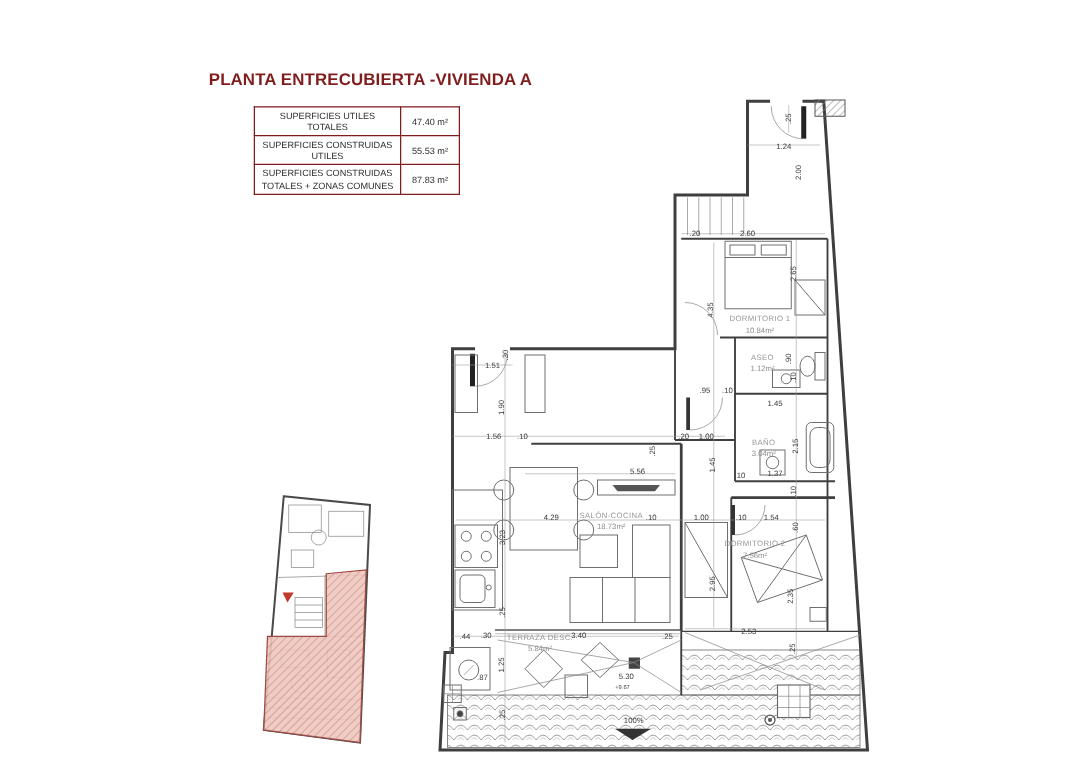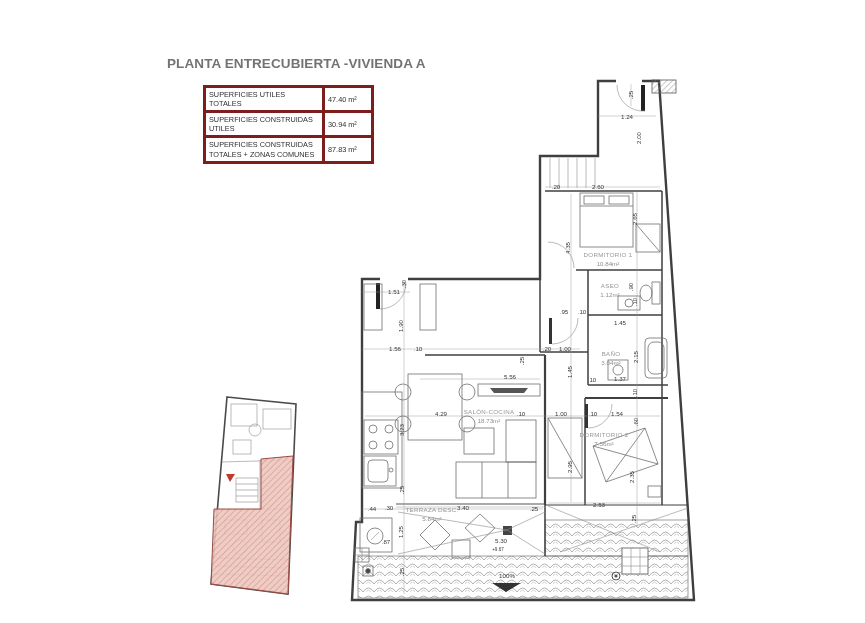--- a/index.html
+++ b/index.html
@@ -1,24 +1,24 @@
 <!DOCTYPE html>
 <html><head>
 <meta charset="utf-8">
 <style>
   html,body{margin:0;padding:0;background:#fff;}
   body{width:865px;height:623px;position:relative;overflow:hidden;
        font-family:"Liberation Sans", sans-serif;}
   .sheet{position:absolute;inset:0;background:#ffffff;}
   .title{position:absolute;left:167px;top:56px;font-size:13.5px;font-weight:bold;
-         color:#737373;letter-spacing:.1px;white-space:nowrap;}
+         color:#7f1d1d;letter-spacing:.1px;white-space:nowrap;}
   table.sumtable{position:absolute;left:203px;top:85px;border-collapse:collapse;
                  background:#fff;}
-  table.sumtable td{border:3px solid #7f1d1d;font-size:7.3px;color:#2e2e2e;
-                    vertical-align:middle;padding:2px 3px;line-height:1.25;}
+  table.sumtable td{border:1px solid #7f1d1d;font-size:7.3px;color:#2e2e2e;
+                    text-align:center;vertical-align:middle;padding:2px 3px;line-height:1.25;}
   td.lbl{width:110px;height:14px;}
   td.val{width:40px;}
   svg{position:absolute;}
   #plan-svg{left:340px;top:70px;}
   #key-svg{left:195px;top:388px;}
   .walls{stroke:#3f3f3f;fill:none;}
   .thin{stroke:#8c8c8c;fill:none;stroke-width:.6;}
   .furn{stroke:#6f6f6f;fill:none;stroke-width:.8;}
   .dimline{stroke:#9a9a9a;stroke-width:.45;fill:none;}
   text.dim{font-size:6.2px;fill:#3a3a3a;text-anchor:middle;}
@@ -34,21 +34,21 @@
   <div class="title">PLANTA ENTRECUBIERTA -VIVIENDA A</div>
 
   <table class="sumtable">
     <tbody>
         <tr>
       <td class="lbl">SUPERFICIES UTILES TOTALES</td>
       <td class="val">47.40 m²</td>
     </tr>
     <tr>
       <td class="lbl">SUPERFICIES CONSTRUIDAS UTILES</td>
-      <td class="val">30.94 m²</td>
+      <td class="val">55.53 m²</td>
     </tr>
     <tr>
       <td class="lbl">SUPERFICIES CONSTRUIDAS TOTALES + ZONAS COMUNES</td>
       <td class="val">87.83 m²</td>
     </tr>
   </tbody>
     </table>
 
   <svg id="plan-svg" width="368" height="548" viewBox="340 70 368 548">
     <defs>

